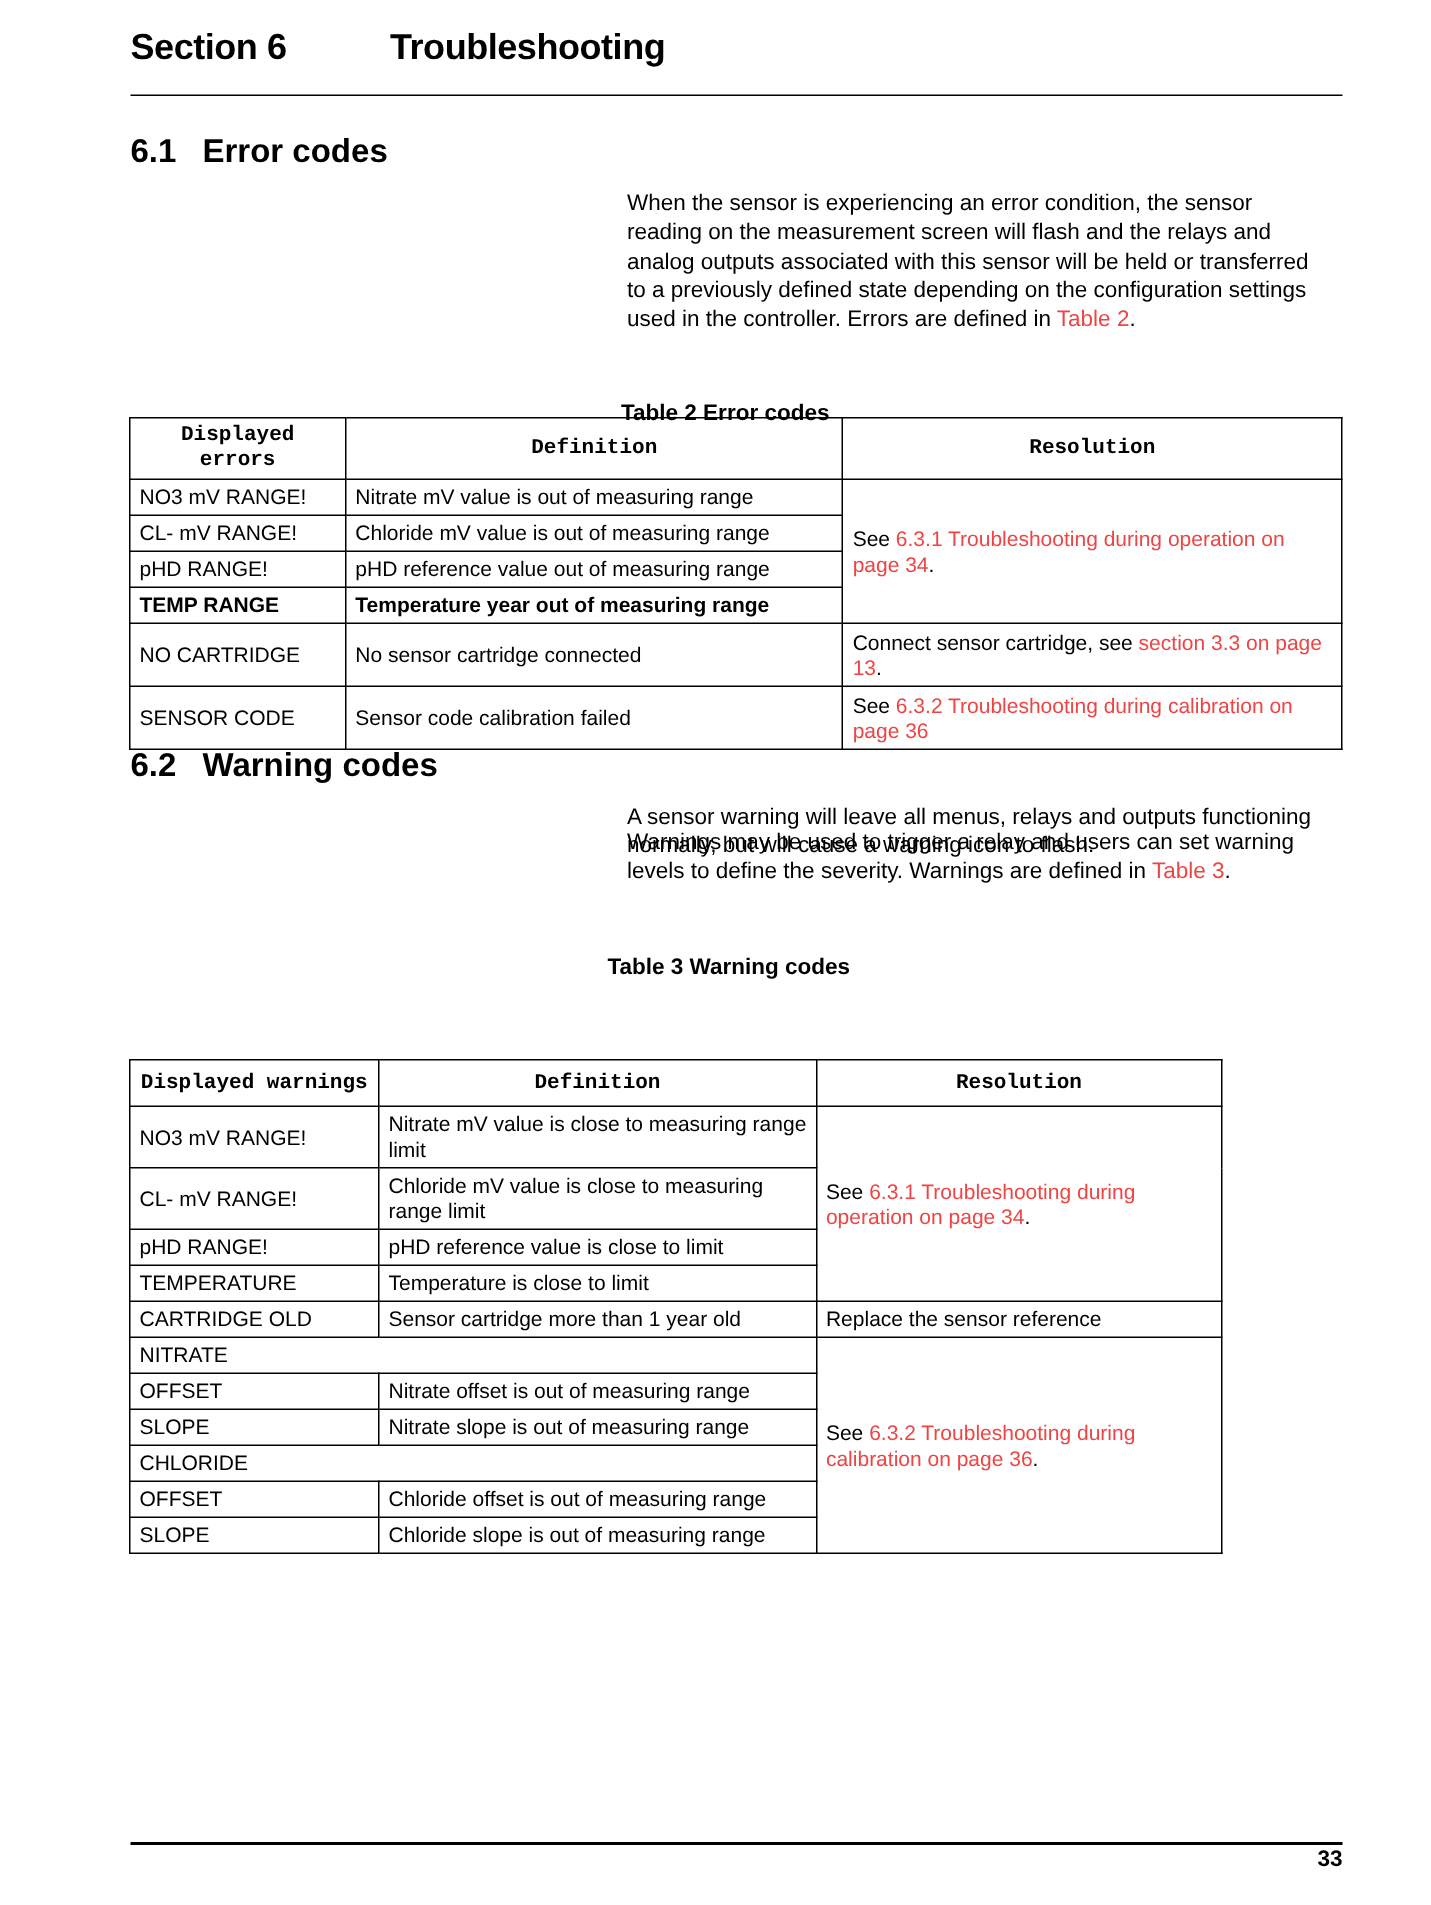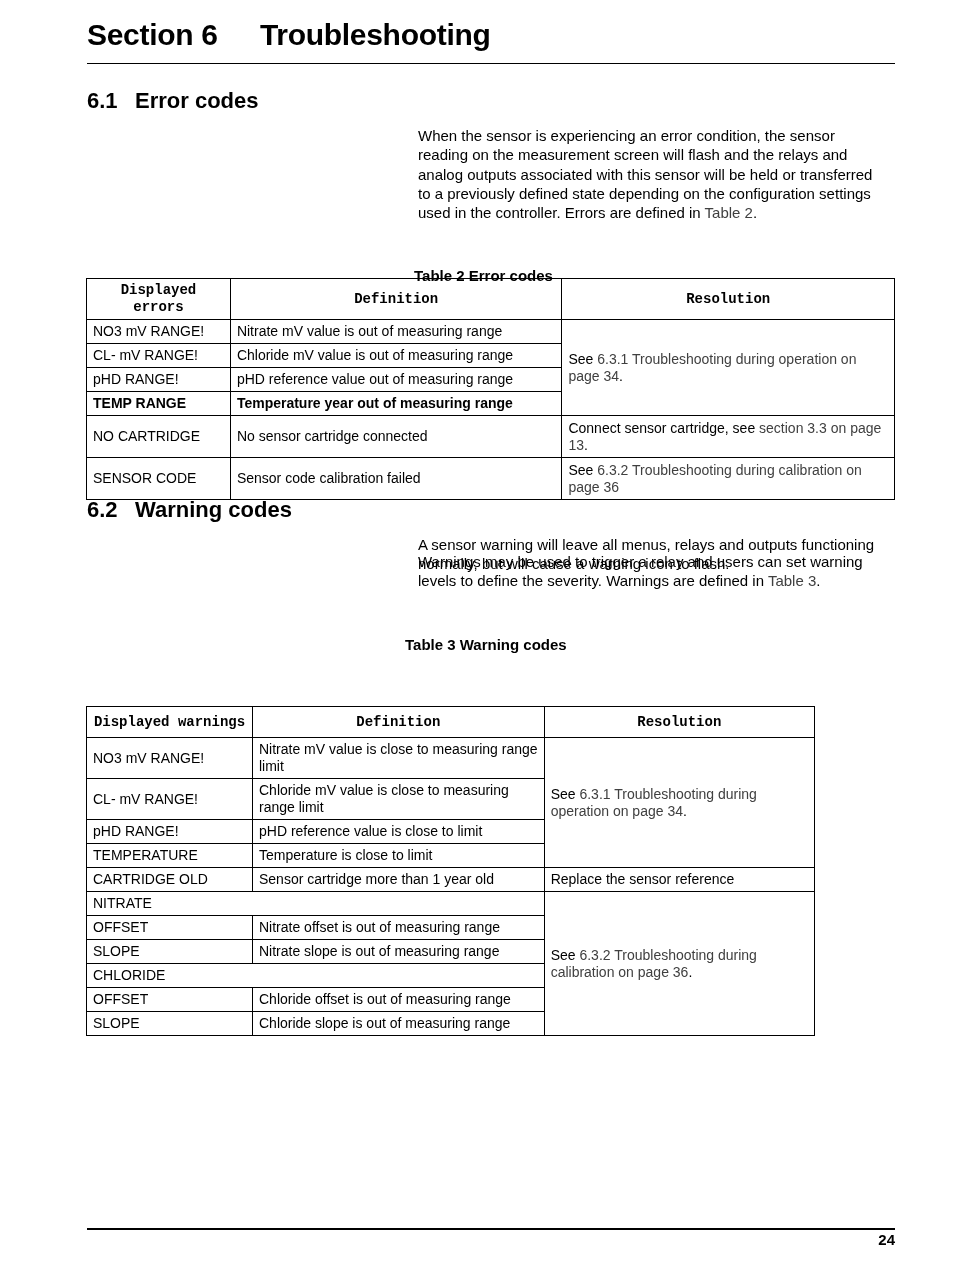--- a/index.html
+++ b/index.html
@@ -2,38 +2,38 @@
 <html><head>
 <meta charset="utf-8">
 <style>
   html, body { margin: 0; padding: 0; background: #ffffff; }
   body {
     width: 954px; height: 1270px; position: relative; overflow: hidden;
     font-family: "Liberation Sans", sans-serif; color: #000;
   }
   .page-title {
     position: absolute; left: 87px; top: 18px;
-    font-size: 30px; font-weight: bold; letter-spacing: -0.3px;
+    font-size: 24px; font-weight: bold; letter-spacing: -0.3px;
     margin: 0; white-space: pre;
   }
   .page-title .sec-num { display: inline-block; width: 173px; }
   .title-rule {
     position: absolute; left: 87px; top: 63px; width: 808px; height: 0;
     border-top: 1px solid #000;
   }
   .h2 {
     position: absolute; left: 87px; margin: 0;
     font-size: 22px; font-weight: bold; white-space: pre;
   }
   .h2 .num { display: inline-block; width: 48px; }
   .para {
     position: absolute; left: 418px; width: 470px; margin: 0;
     font-size: 15px; line-height: 19.3px;
   }
-  a.xref { color: #404040; text-decoration: none; }
+  a.xref { color: #ef4444; text-decoration: none; }
   .caption {
     position: absolute; margin: 0; font-size: 15px; font-weight: bold;
   }
   table.doc {
     position: absolute; border-collapse: collapse;
     font-size: 14px; line-height: 17px;
   }
   table.doc th, table.doc td {
     border: 1px solid #000; padding: 3px 6px; vertical-align: middle; text-align: left;
   }
@@ -163,13 +163,13 @@
     <td>Chloride offset is out of measuring range</td>
   </tr>
   <tr style="height:24px;">
     <td>SLOPE</td>
     <td>Chloride slope is out of measuring range</td>
   </tr>
 </tbody>
   </table>
 
 <div class="footer-rule"></div>
-<div class="page-num">24</div>
+<div class="page-num">33</div>
 
 </body></html>

